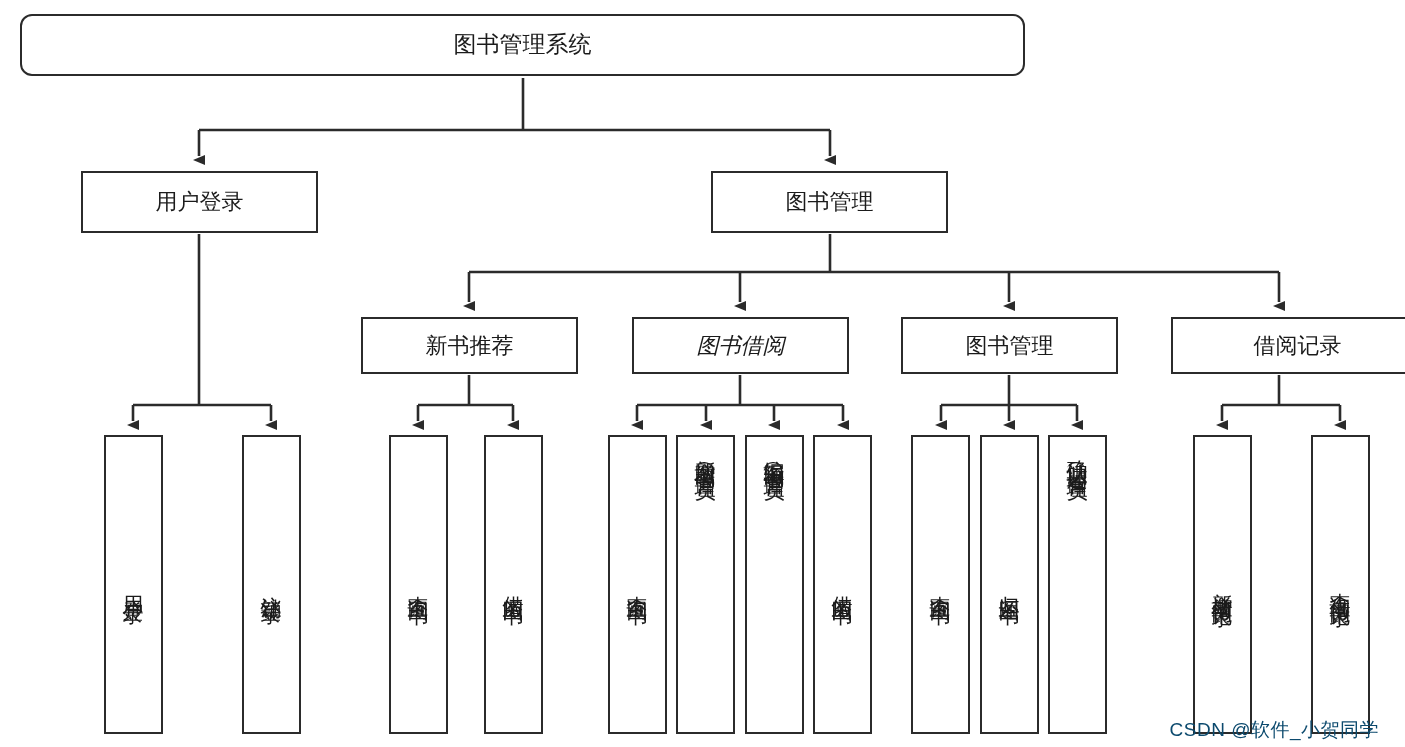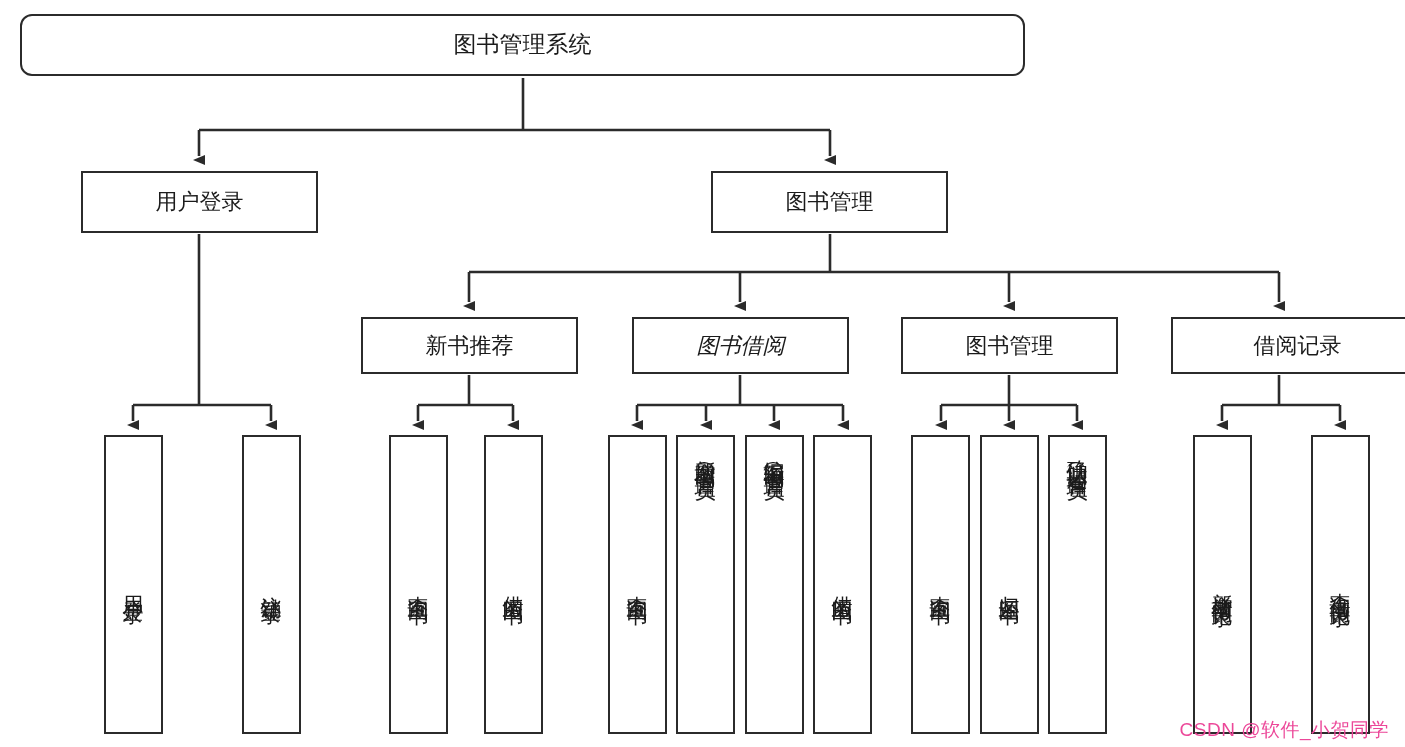--- a/index.html
+++ b/index.html
@@ -59,24 +59,24 @@
     white-space: nowrap;
     line-height: 1;
   }
   
   .node.vert.centered {
     align-items: center;
     padding-top: 0;
   }
   .watermark {
     position: absolute;
-    right: 16px;
+    right: 26px;
     bottom: 4px;
     font-size: 19px;
-    color: #ec4899;
+    color: #0c4a6e;
     letter-spacing: 0.5px;
     white-space: nowrap;
   }
 </style>
 </head>
 <body>
 
 <div id="canvas">
 
   <svg class="wires" viewBox="0 0 1405 747" xmlns="http://www.w3.org/2000/svg">

